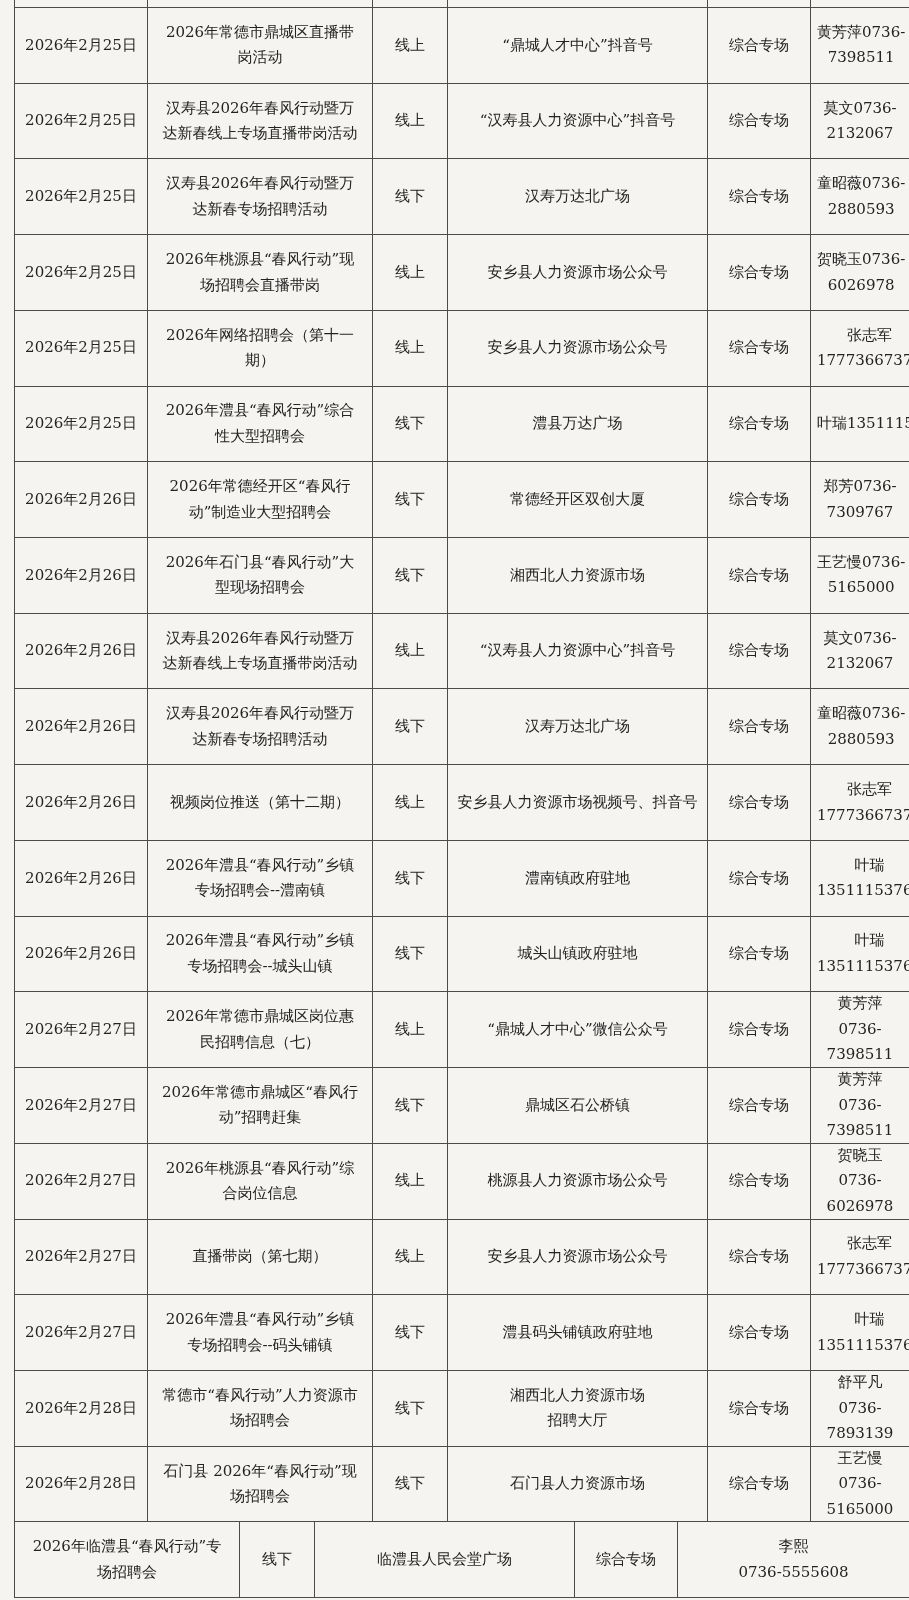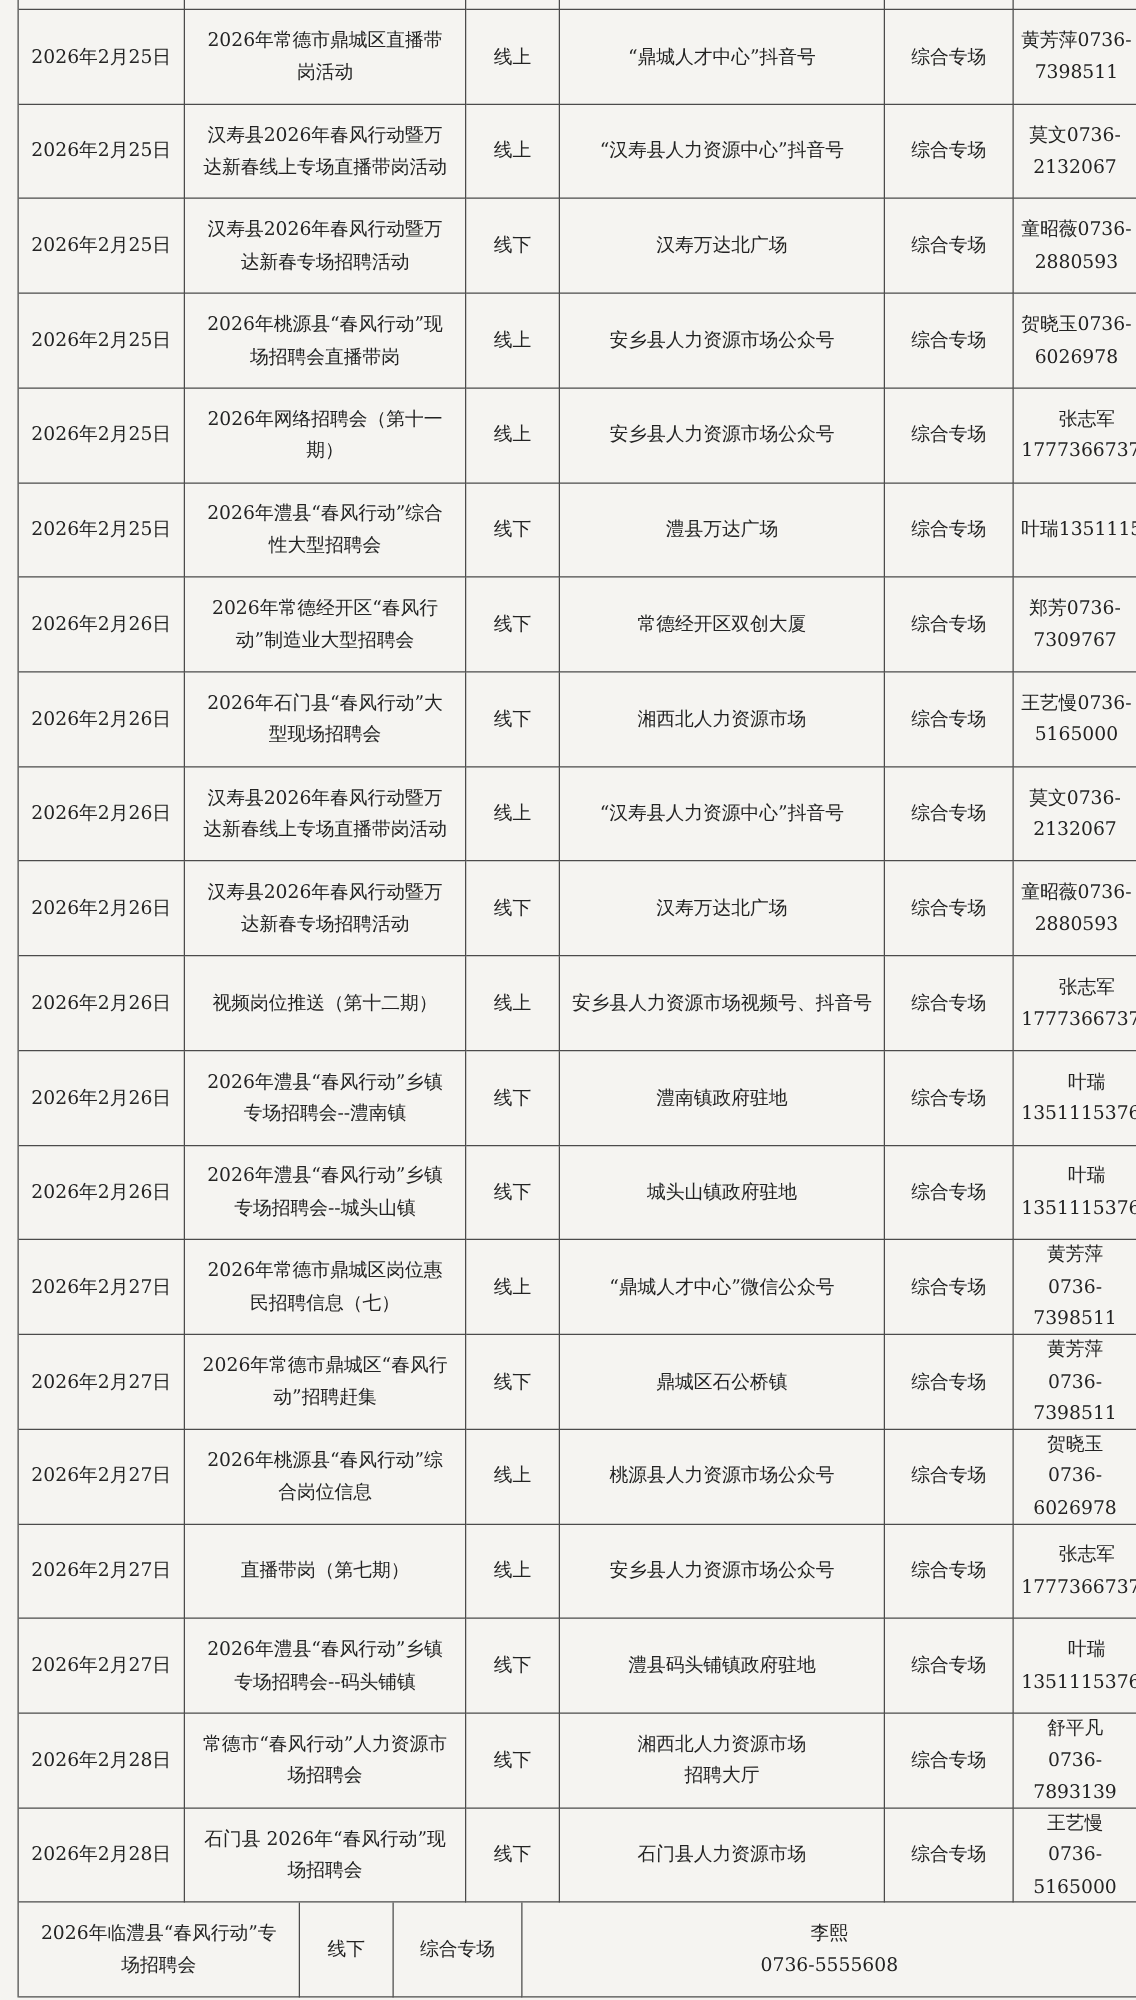--- a/index.html
+++ b/index.html
@@ -253,17 +253,18 @@
     <div class="cell c3">线下</div>
     <div class="cell c4">石门县人力资源市场</div>
     <div class="cell c5">综合专场</div>
     <div class="cell c6">王艺慢
 0736-5165000</div>
   </div>
 
   <div class="row">
     <div class="cell c2">2026年临澧县“春风行动”专场招聘会</div>
     <div class="cell c3">线下</div>
+    <div class="cell c4">临澧县人民会堂广场</div>
     <div class="cell c5">综合专场</div>
     <div class="cell c6">李熙
 0736-5555608</div>
   </div>
 </div>
 
 </body></html>

